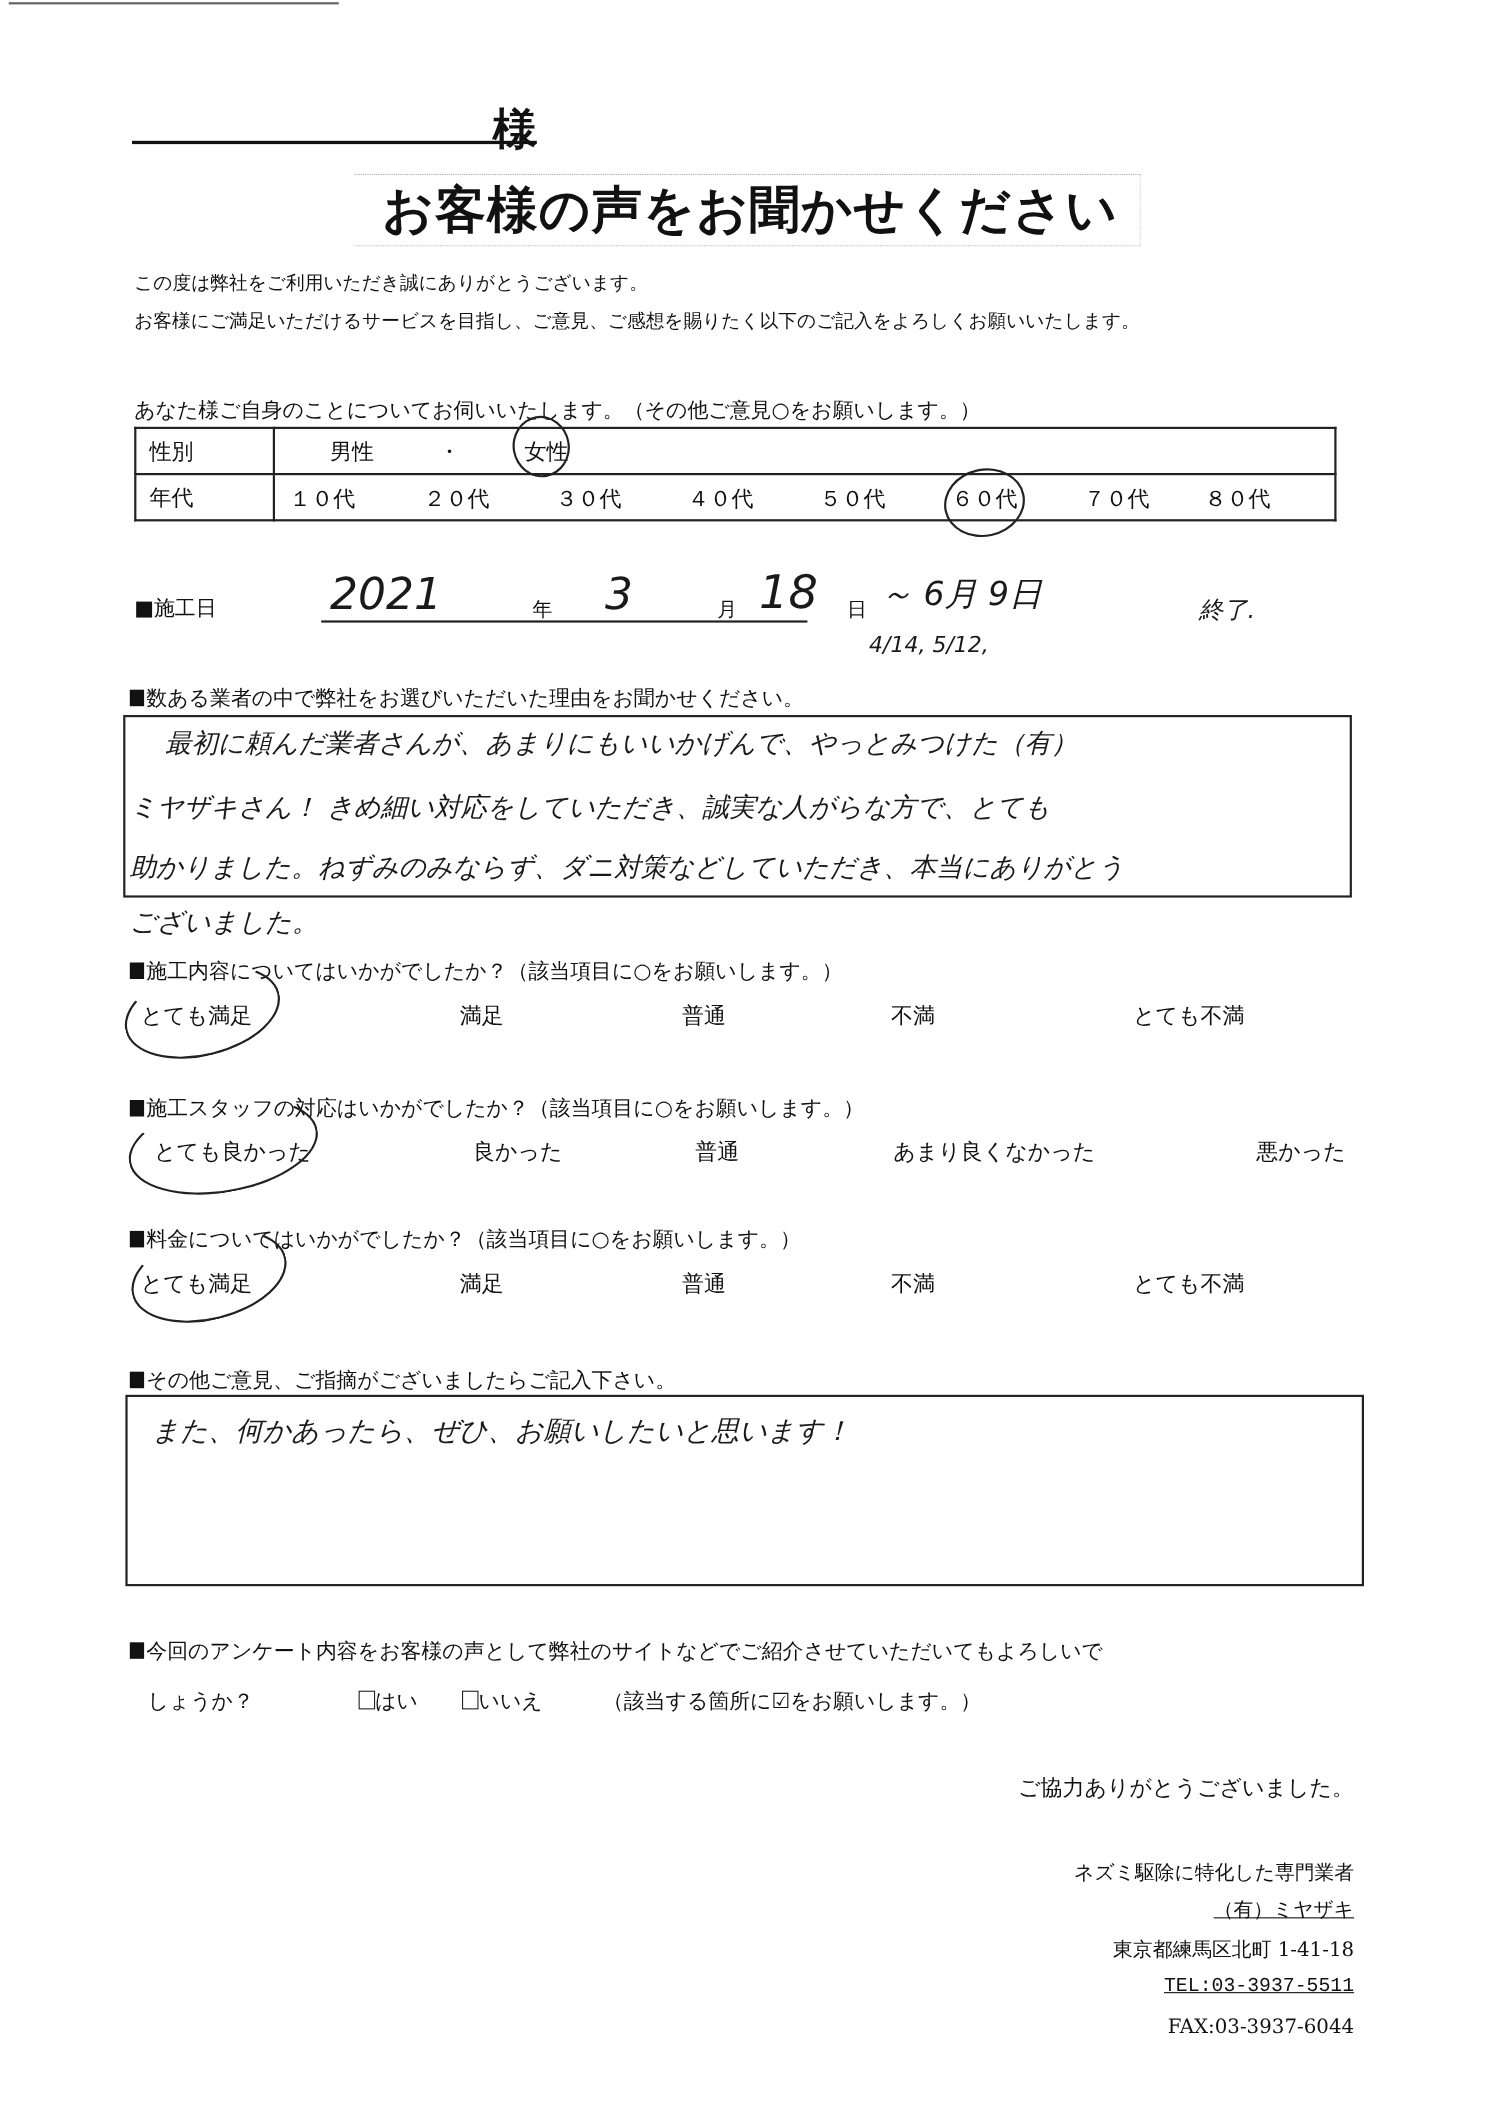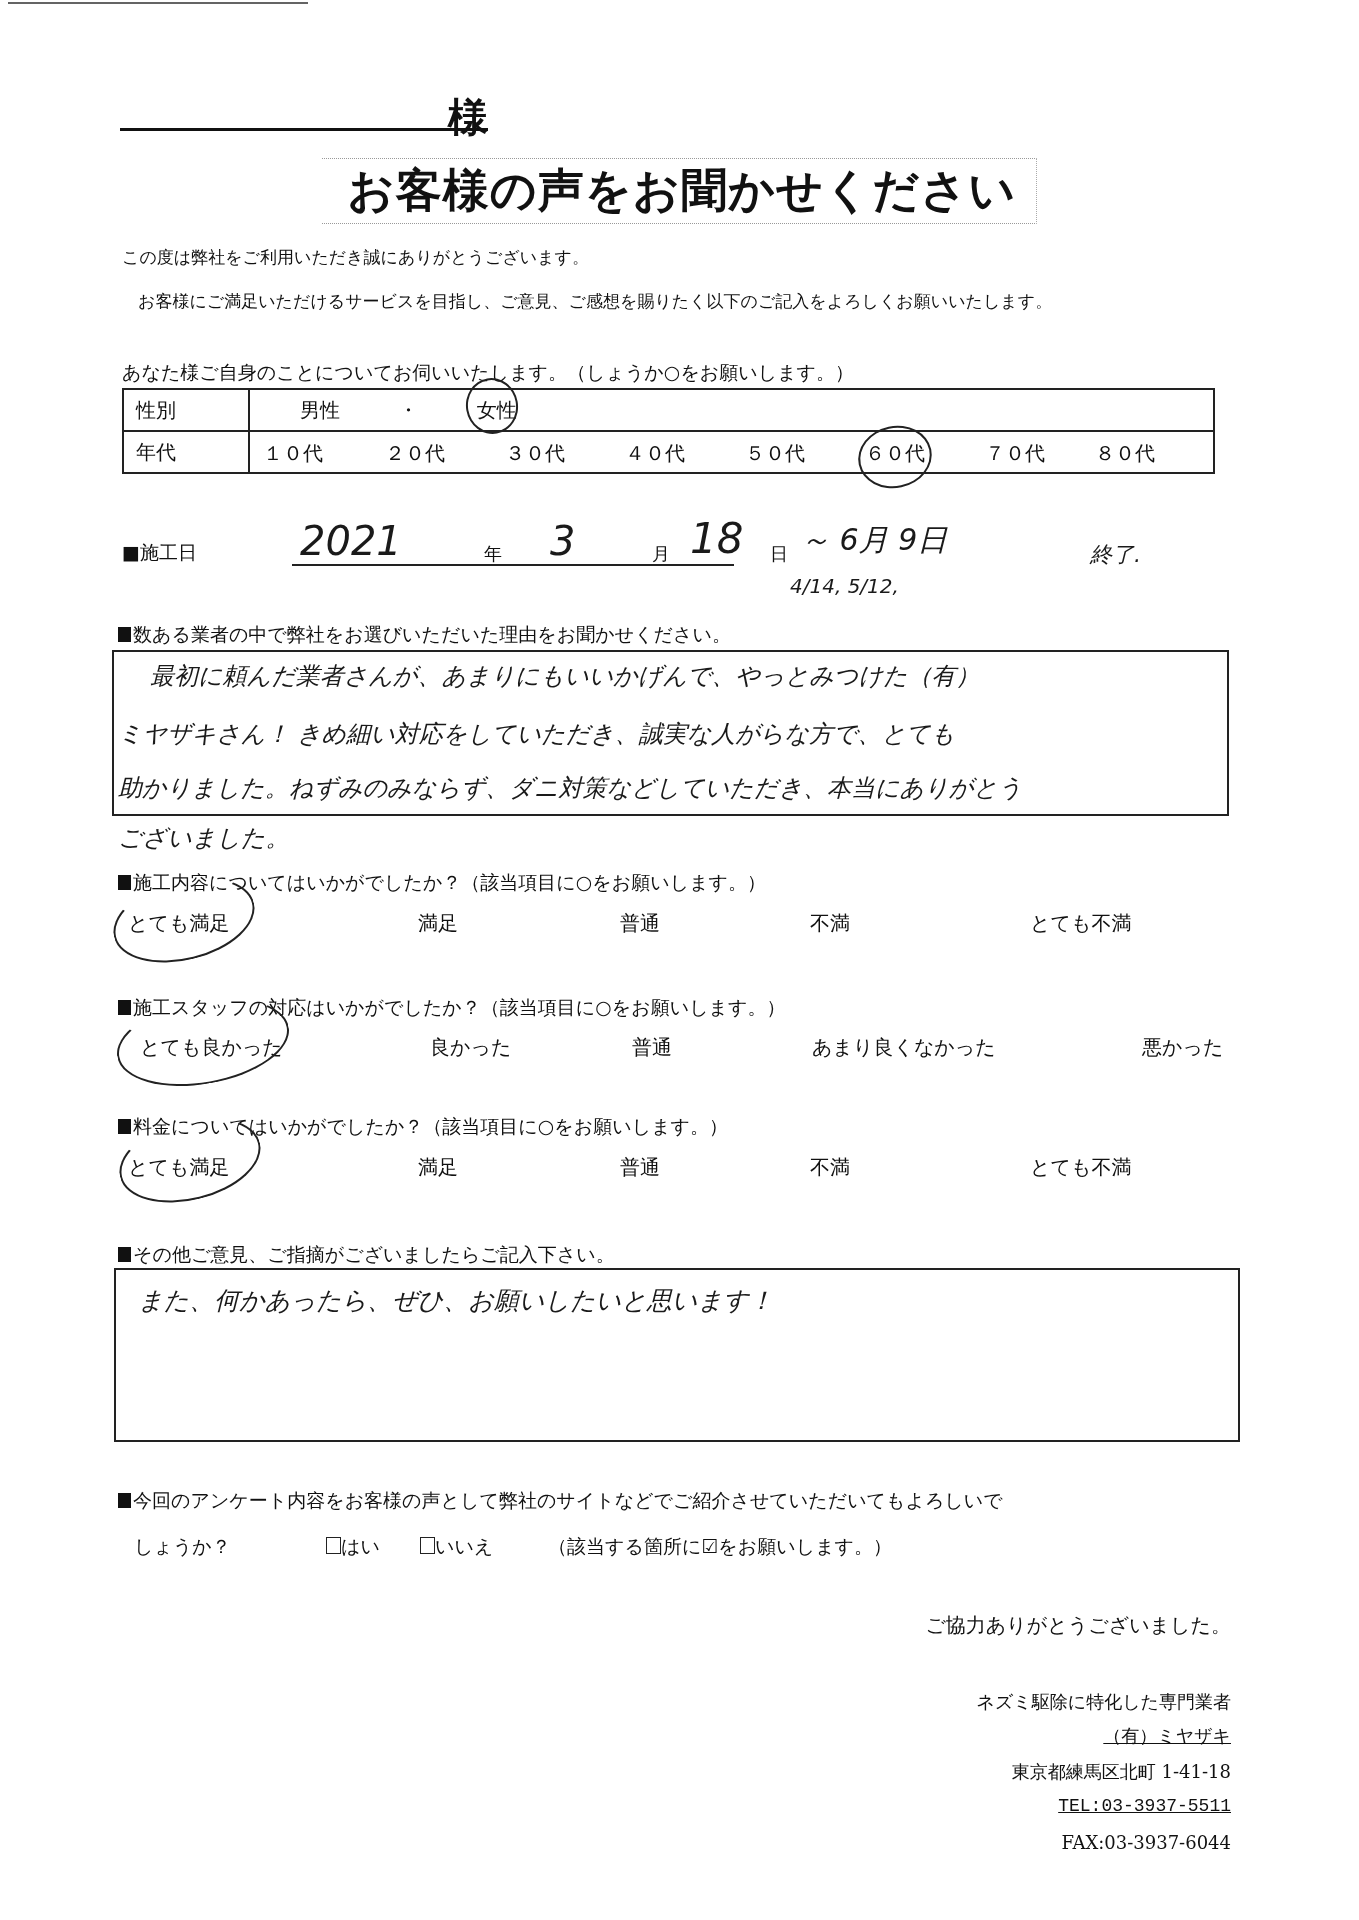--- a/index.html
+++ b/index.html
@@ -34,23 +34,23 @@
 
 <div class="abs scan-top"></div>
 
 <div class="abs sama-line"></div>
 <div class="abs sama">様</div>
 
 <div class="abs title-box"></div>
 <div class="abs title">お客様の声をお聞かせください</div>
 
 <div class="abs intro" style="left:122px; top:246px;">この度は弊社をご利用いただき誠にありがとうございます。</div>
-<div class="abs intro" style="left:138px; top:280px;margin-top:10px;">お客様にご満足いただけるサービスを目指し、ご意見、ご感想を賜りたく以下のご記入をよろしくお願いいたします。</div>
+<div class="abs intro" style="left:122px; top:280px;">お客様にご満足いただけるサービスを目指し、ご意見、ご感想を賜りたく以下のご記入をよろしくお願いいたします。</div>
 
-<div class="abs sec" style="left:122px; top:360px;">あなた様ご自身のことについてお伺いいたします。（しょうか○をお願いします。）</div>
+<div class="abs sec" style="left:122px; top:360px;">あなた様ご自身のことについてお伺いいたします。（その他ご意見○をお願いします。）</div>
 <table class="attr">
   <tbody>
       <tr>
     <td class="hd">性別</td>
     <td>
       <span style="position:relative; left:38px;">男性</span>
       <span style="position:relative; left:90px;">・</span>
       <span style="position:relative; left:142px;">女性</span>
     </td>
   </tr>

